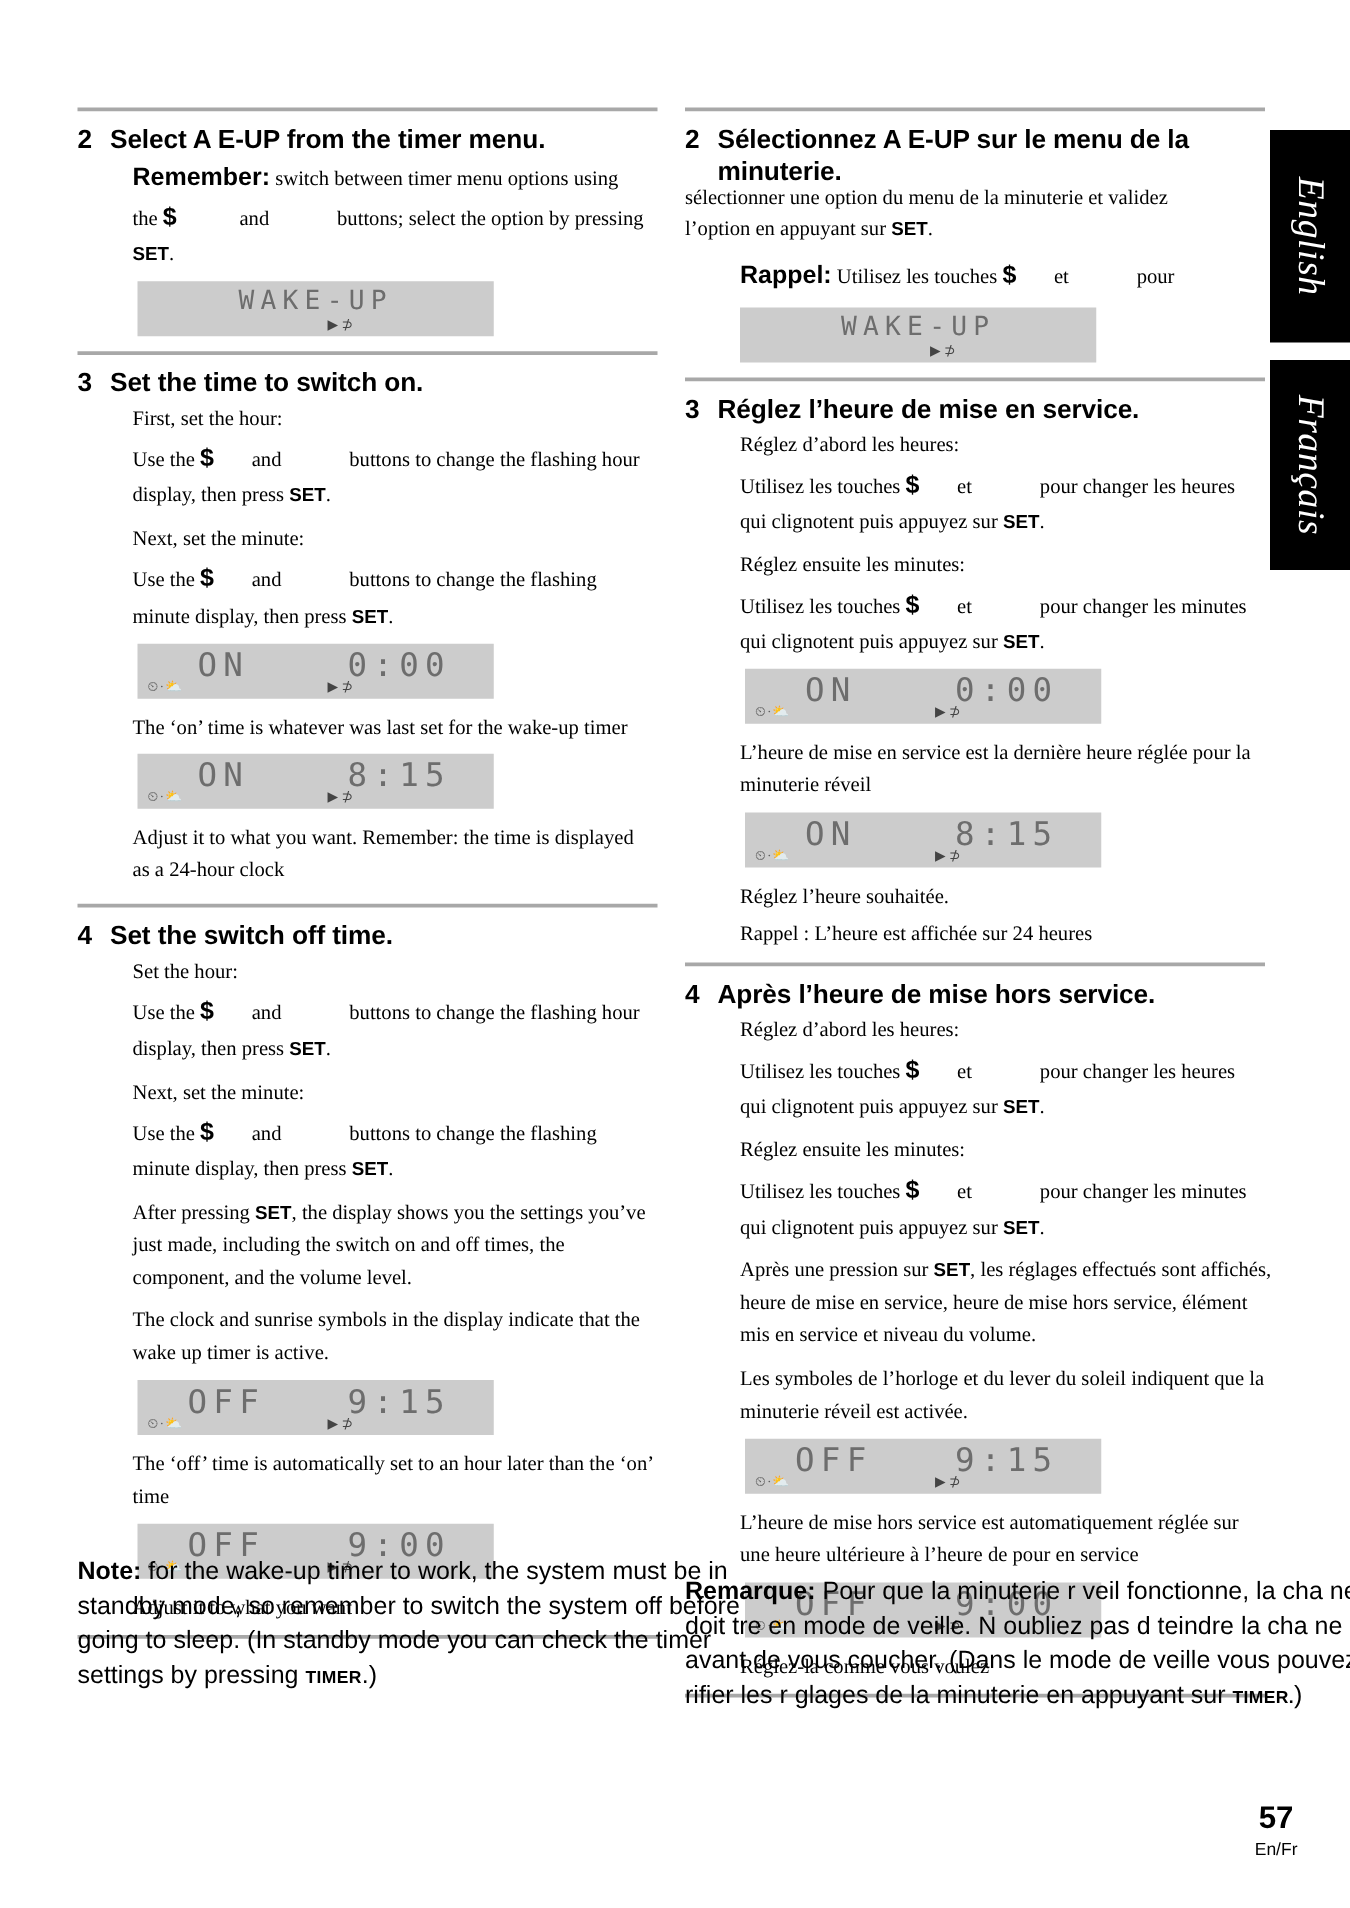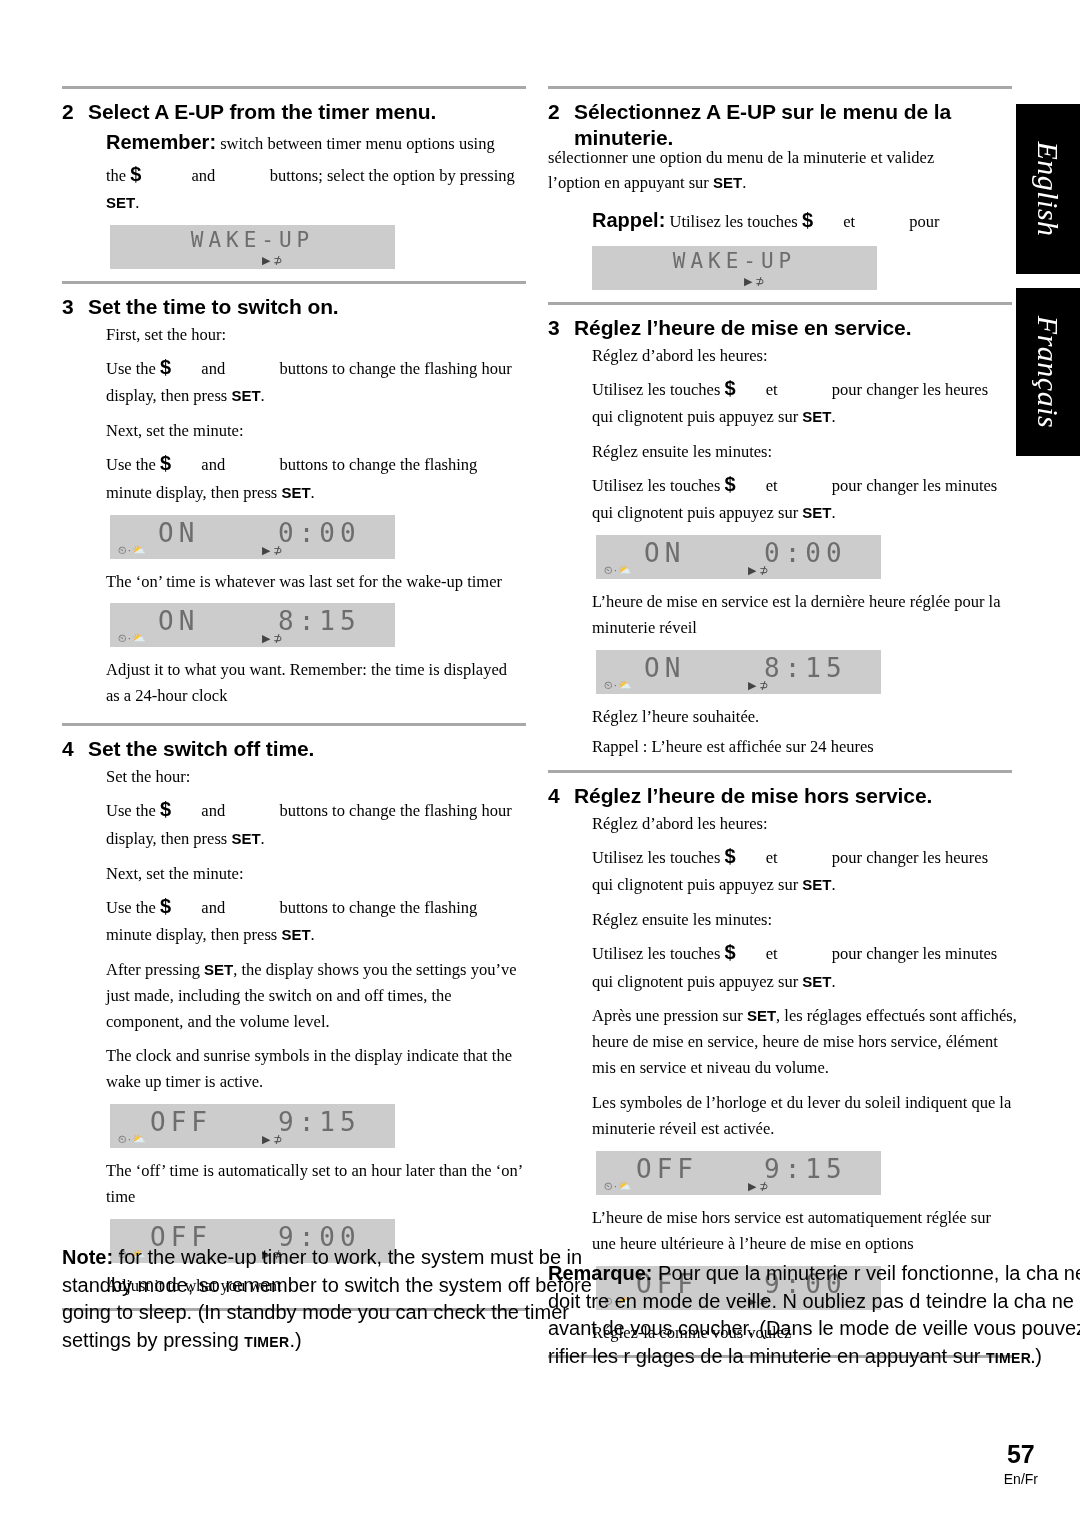--- a/index.html
+++ b/index.html
@@ -246,21 +246,21 @@
         <div class="lcd-icons">⏲·⛅</div>
         <div class="lcd-ind" style="left:152px;">▶ ⊅</div>
       </div>
       <div class="p tight">Réglez l’heure souhaitée.</div>
       <div class="p">Rappel : L’heure est affichée sur 24 heures</div>
     </div>
 
     <div class="rule" style="margin-top:10px;"></div>
     <div class="step">
       <span class="step-num">4</span>
-      <span class="step-title">Réglez l’heure de mise hors service.</span>
+      <span class="step-title">Après l’heure de mise hors service.</span>
     </div>
     <div class="body">
       <div class="p tight">Réglez d’abord les heures:</div>
       <div class="p">
         <span>Utilisez les touches </span><span class="dollar">$</span><span class="gap-s"></span><span> et </span><span class="gap"></span><span> pour changer les heures</span><br>
         <span>qui clignotent puis appuyez sur </span><b class="sans">SET</b><span>.</span>
       </div>
       <div class="p tight">Réglez ensuite les minutes:</div>
       <div class="p">
         <span>Utilisez les touches </span><span class="dollar">$</span><span class="gap-s"></span><span> et </span><span class="gap"></span><span> pour changer les minutes</span><br>
@@ -271,21 +271,21 @@
       </div>
       <div class="p">Les symboles de l’horloge et du lever du soleil indiquent que la minuterie réveil est activée.</div>
       <div class="lcd w285">
         <div class="lcd-time" style="left:40px;">OFF</div>
         <div class="lcd-time" style="left:168px;">9:15</div>
         <div class="lcd-icons">⏲·⛅</div>
         <div class="lcd-ind" style="left:152px;">▶ ⊅</div>
       </div>
       <div class="p">
         <span>L’heure de mise hors service est automatiquement réglée sur</span><br>
-        <span>une heure ultérieure à l’heure de mise en options</span>
+        <span>une heure ultérieure à l’heure de pour en service</span>
       </div>
       <div class="lcd w285">
         <div class="lcd-time" style="left:40px;">OFF</div>
         <div class="lcd-time" style="left:168px;">9:00</div>
         <div class="lcd-icons">⏲·⛅</div>
         <div class="lcd-ind" style="left:152px;">▶ ⊅</div>
       </div>
       <div class="p">Réglez-la comme vous voulez</div>
     </div>
     <div class="rule" style="margin-top:2px;"></div>

